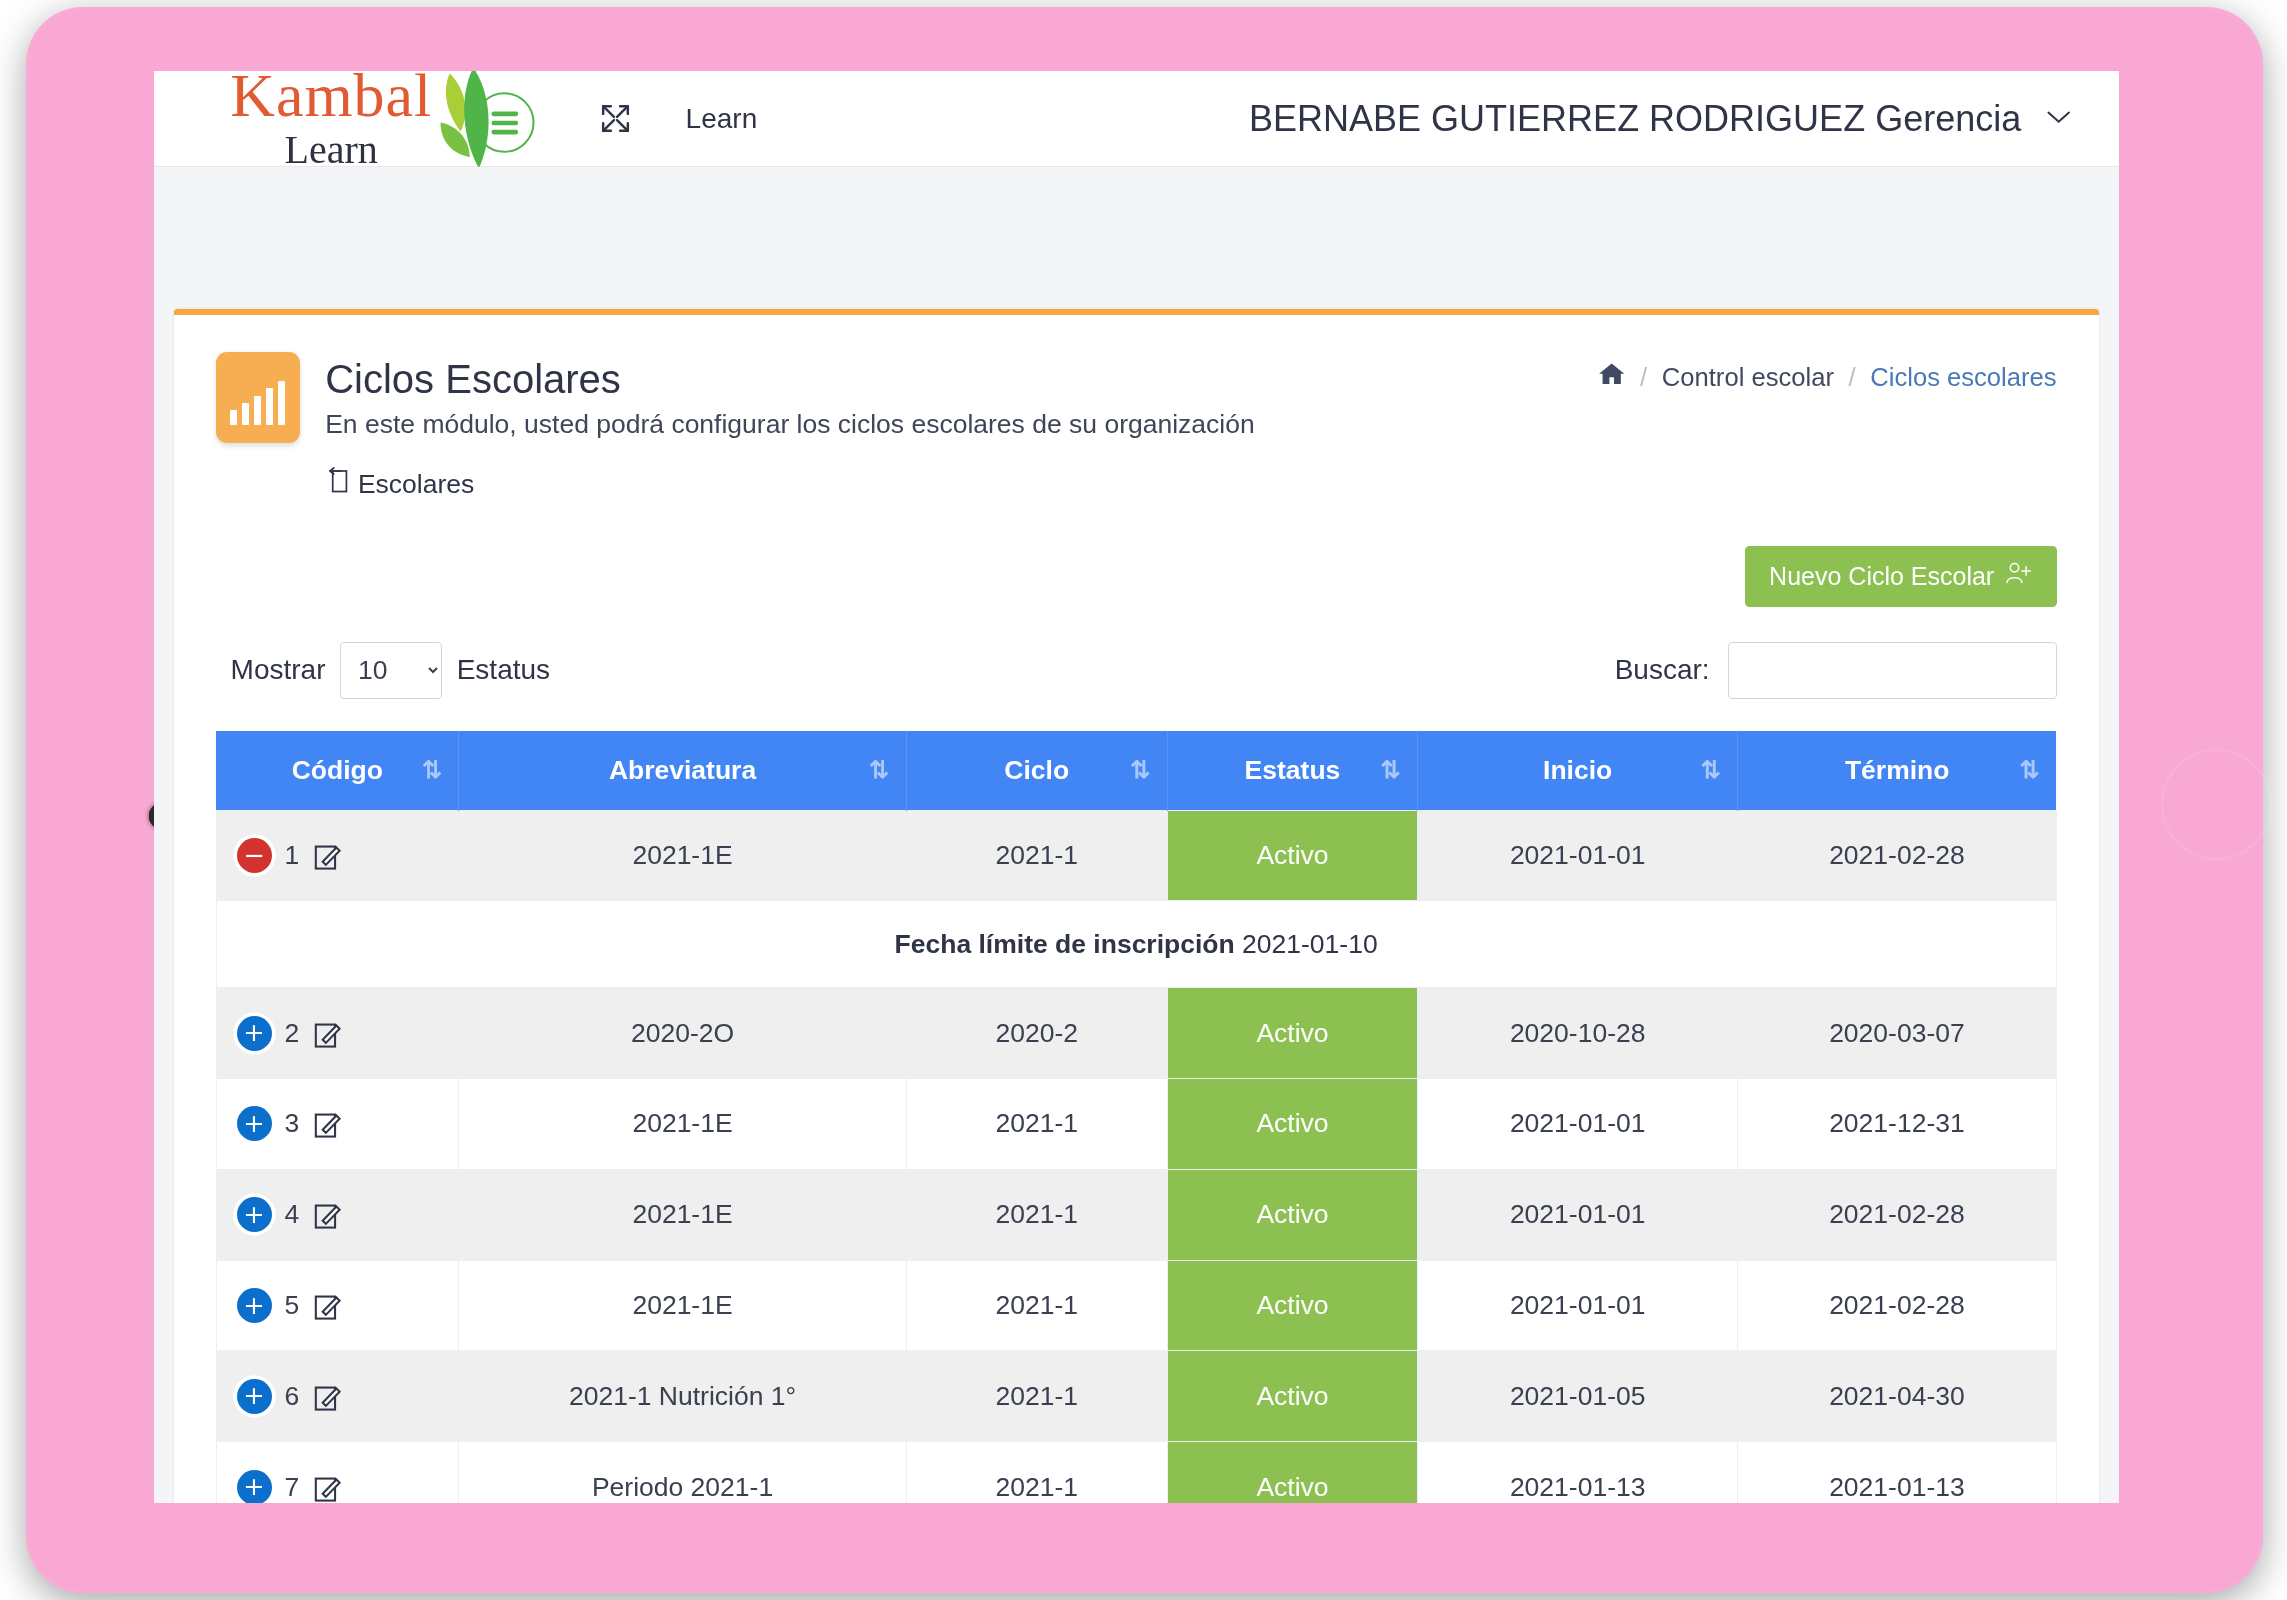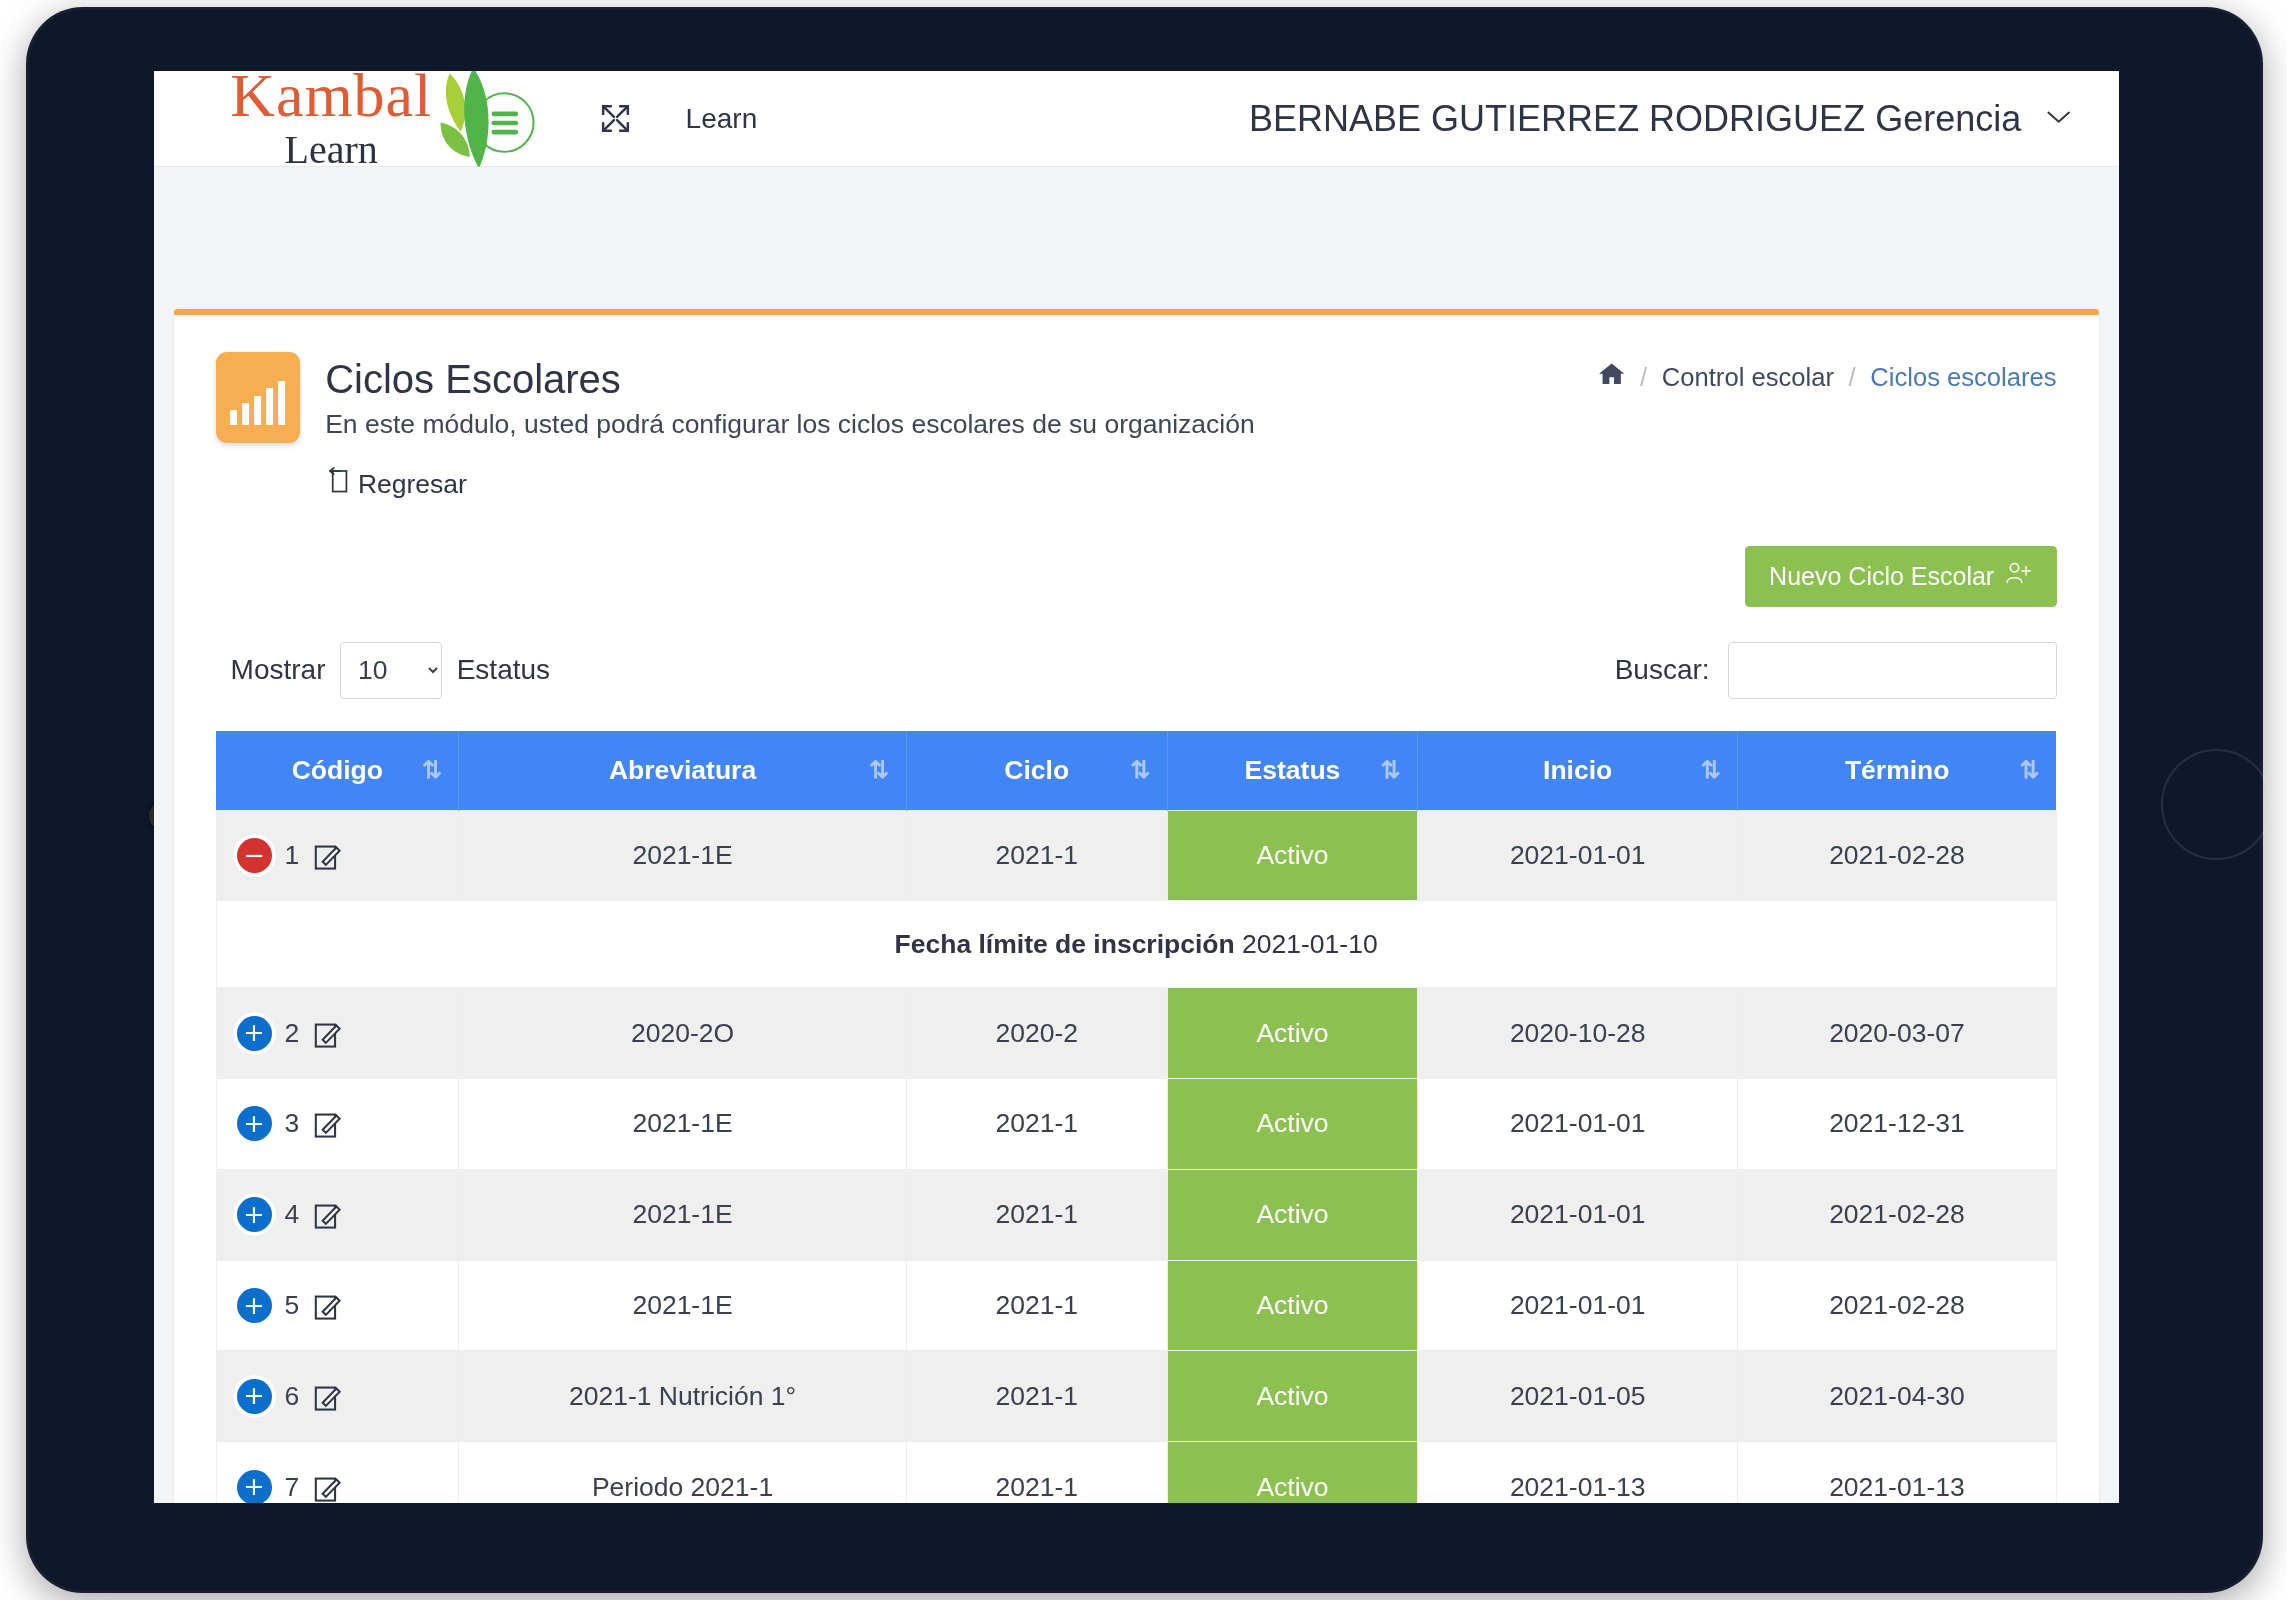--- a/index.html
+++ b/index.html
@@ -12,21 +12,21 @@
     overflow: hidden;
   }
 
   
   #device-frame {
     position: absolute;
     left: 25.6px;
     top: 7.3px;
     width: 2237px;
     height: 1586px;
-    background: #0f172a;
+    background: #f9a8d4;
     border-radius: 57px;
     box-shadow: 0 9.1px 37px rgba(0,0,0,0.35);
   }
   #device-frame::after {   
     content: "";
     position: absolute;
     inset: 0;
     border-radius: 57px;
     border: 3.7px solid rgba(255,255,255,0.035);
     pointer-events: none;
@@ -396,21 +396,21 @@
           </div>
         </div>
 
         <div id="back-link">
           <span>
             <svg width="24" height="27.4" viewBox="0 0 20 24" fill="none" stroke="#2f3447" stroke-width="1.5">
               <rect x="4.5" y="3.5" width="12" height="18"></rect>
               <path d="M11 3.5 L2 3.5 L5.5 0.8 M2 3.5 L5.5 6.2" stroke-linecap="round" stroke-linejoin="round"></path>
             </svg>
           </span>
-          <span>Regresar</span>
+          <span>Escolares</span>
         </div>
 
         <div id="new-btn-row">
           <button id="new-cycle-btn">
             <span>Nuevo Ciclo Escolar</span>
             <span>
               <svg width="27.4" height="24" viewBox="0 0 26 22" fill="none" stroke="#ffffff" stroke-width="1.4">
                 <circle cx="9" cy="6" r="4"></circle>
                 <path d="M2 20 C2 14 16 14 16 20" stroke-linecap="round"></path>
                 <line x1="20" y1="5" x2="20" y2="13" stroke-linecap="round"></line>

